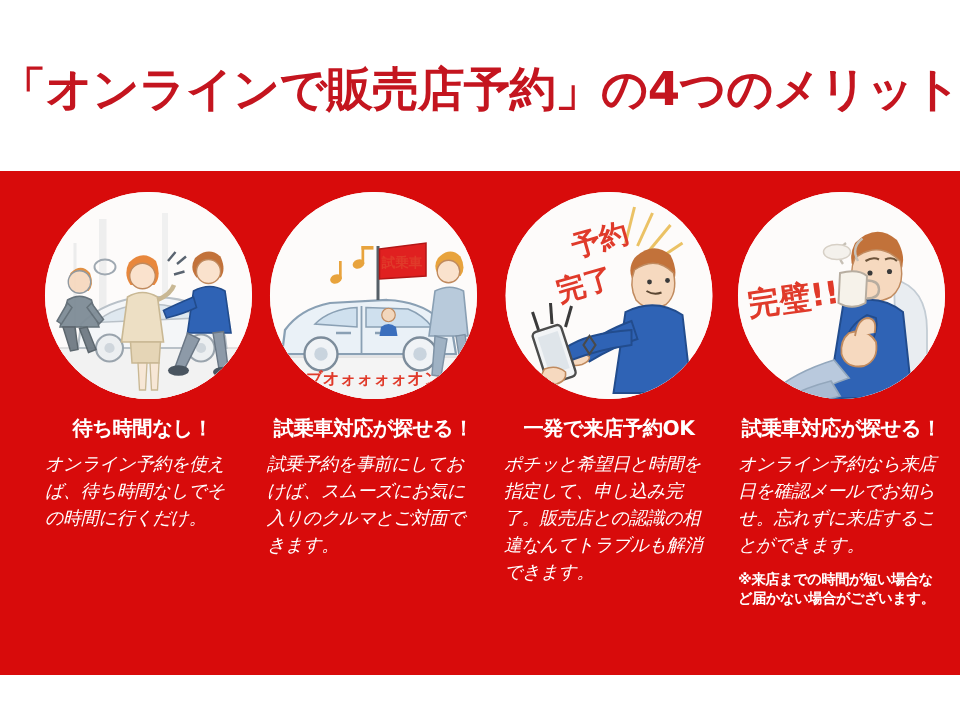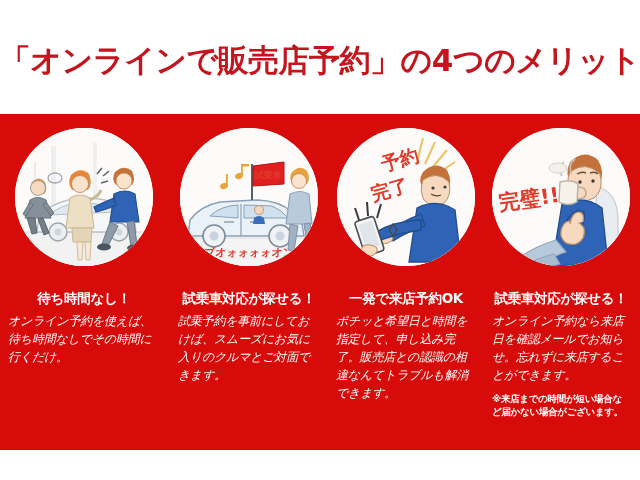--- a/index.html
+++ b/index.html
@@ -55,31 +55,31 @@
     height: 336px;
     display: flex;
     align-items: flex-start;
   }
   .column {
     position: relative;
     box-sizing: border-box;
     height: 336px;
     padding-top: 14px;
   }
-  .col-0 { width: 168px; padding-left: 8px; padding-right: 8px; }
+  .col-0 { width: 168px; padding-left: 30px; padding-right: 8px; }
   .col-1 { width: 160px; padding-left: 10px; padding-right: 8px; }
   .col-2 { width: 156px; padding-left: 8px;  padding-right: 8px; }
   .col-3 { width: 156px; padding-left: 8px;  padding-right: 10px; }
 
   
   .circle-wrap {
     position: relative;
     width: 138px;
     height: 138px;
-    margin: 0 auto 24px auto;
+    margin: 0 auto 12px auto;
     text-align: center;
   }
   .circle {
     position: absolute;
     left: 0; top: 0;
     width: 138px;
     height: 138px;
     border-radius: 50%;
     background: #fdfbfa;
     overflow: hidden;

